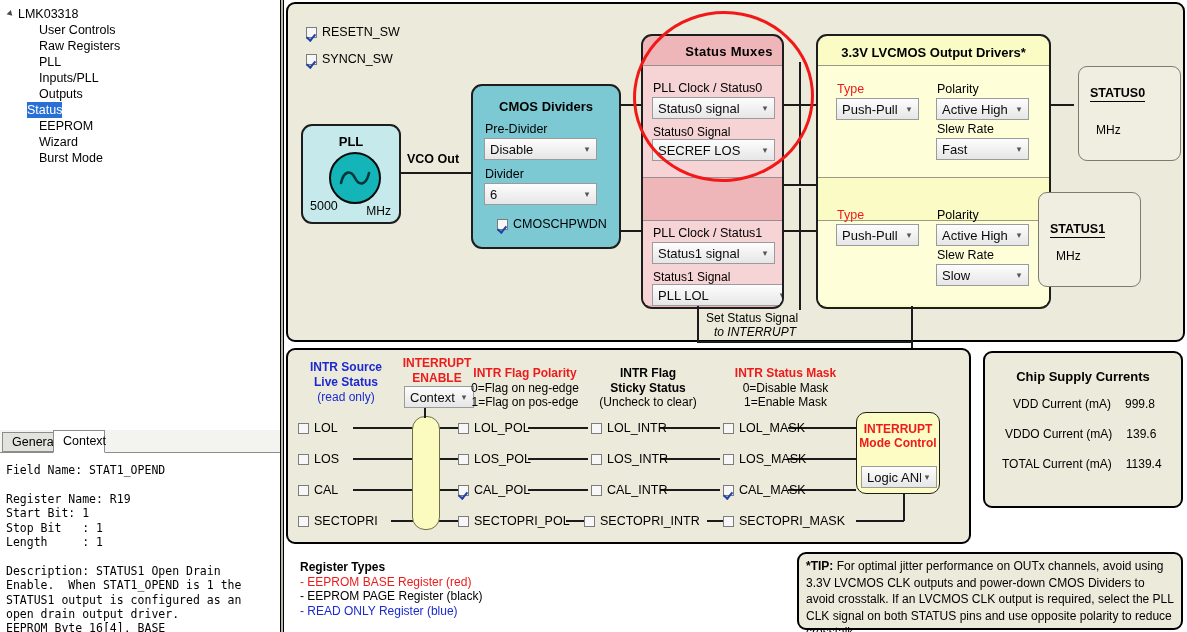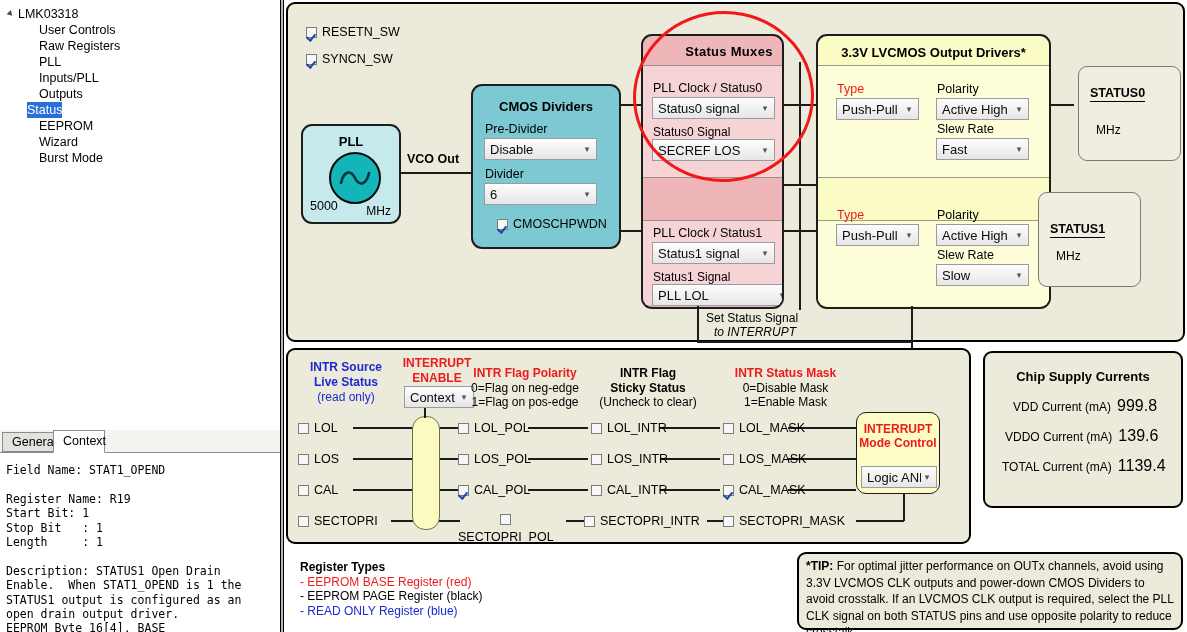--- a/index.html
+++ b/index.html
@@ -100,21 +100,21 @@
   .ybar{position:absolute;background:#fbfbc0;border:1.5px solid #6e6e4e;border-radius:13px;}
   #modectl{position:absolute;box-sizing:border-box;background:#fcfcc4;border:1.5px solid #1d1d1d;
      border-radius:10px;text-align:center;}
   #modectl .mc-t{color:#ee1b1b;font-weight:bold;font-size:12px;line-height:14px;}
 
   
   #supply{overflow:hidden;}
   .sup-t{position:absolute;width:100%;text-align:center;font-weight:bold;font-size:13px;}
   .sup-row{position:absolute;display:flex;align-items:baseline;white-space:nowrap;}
   .sup-lab{font-size:12px;}
-  .sup-val{font-size:16px;margin-left:6px;}
+  .sup-val{font-size:12px;margin-left:14px;}
   #measurebtn{position:absolute;box-sizing:border-box;border:1px solid #8e8e8e;
      background:linear-gradient(#fbfbfb,#e2e2e2);display:flex;align-items:center;
      justify-content:center;font-size:13px;}
 
   
   #legend{position:absolute;font-size:12px;line-height:14.5px;white-space:nowrap;}
   #legend .lt{font-weight:bold;}
   #tipbox{position:absolute;box-sizing:border-box;background:#eceadb;border:2px solid #000;
      border-radius:9px;font-size:12px;line-height:16.5px;padding:4px 7px;}
   #tipbox b{font-weight:bold;}
@@ -409,21 +409,21 @@
       <span>LOL_POL</span>
     </div>
     <div class="cbrow" style="left:170px;top:102px;">
       <span class="cb"></span>
       <span>LOS_POL</span>
     </div>
     <div class="cbrow" style="left:170px;top:133px;">
       <span class="cb on"></span>
       <span>CAL_POL</span>
     </div>
-    <div class="cbrow" style="left:170px;top:164px;flex-direction:column;">
+    <div class="cbrow" style="left:170px;top:164px;">
       <span class="cb"></span>
       <span>SECTOPRI_POL</span>
     </div>
 
     <div class="cbrow" style="left:303px;top:71px;">
       <span class="cb"></span>
       <span>LOL_INTR</span>
     </div>
     <div class="cbrow" style="left:303px;top:102px;">
       <span class="cb"></span>

